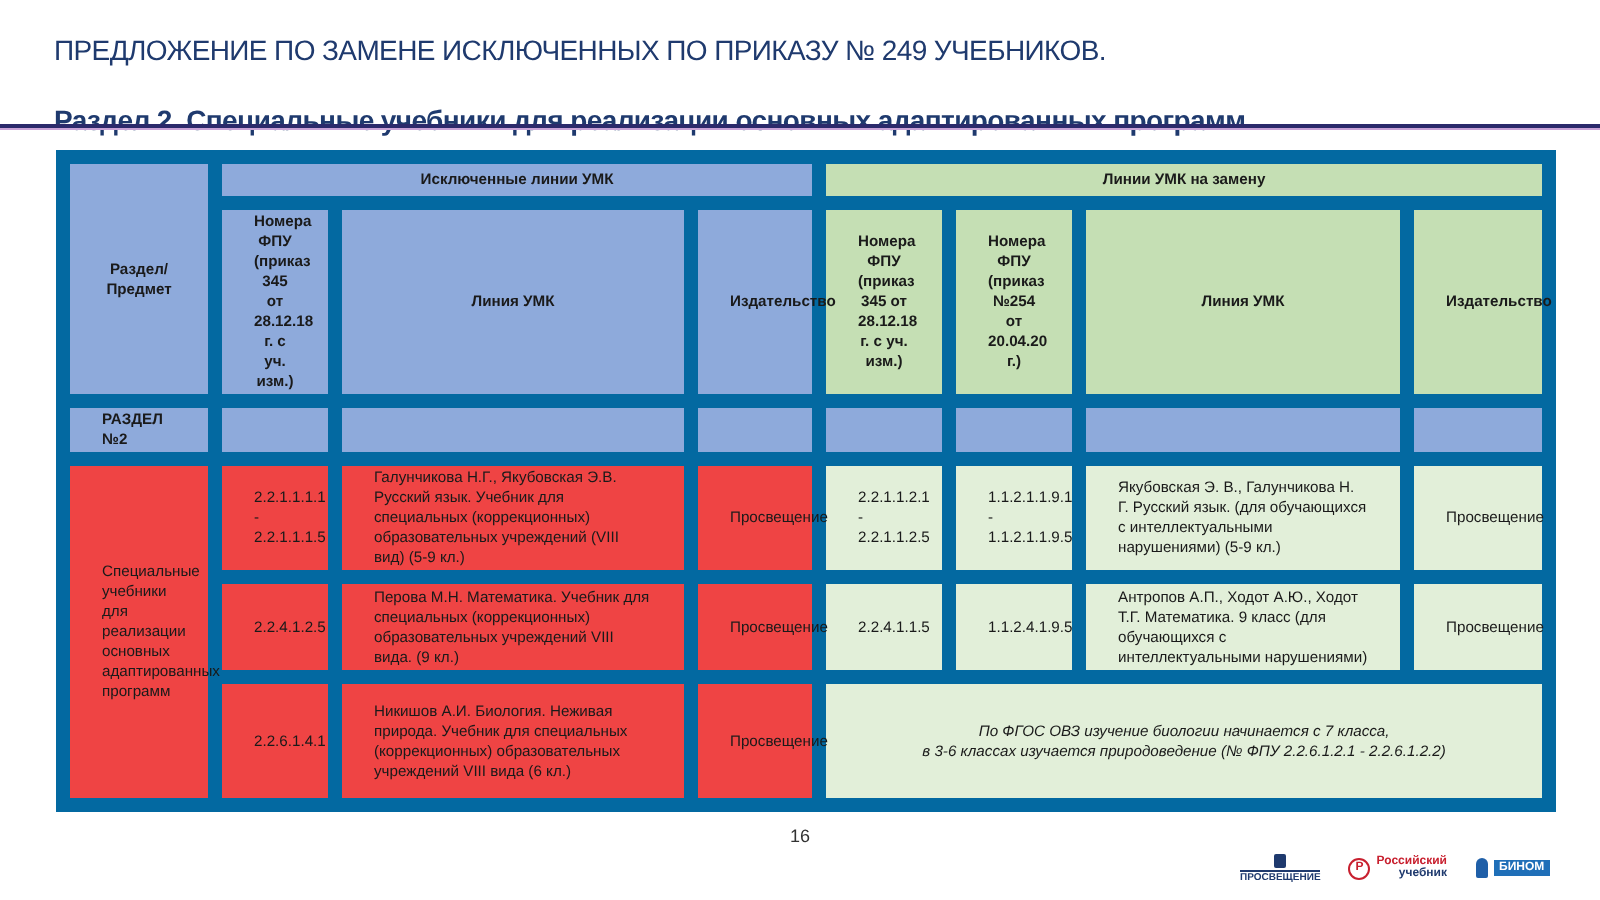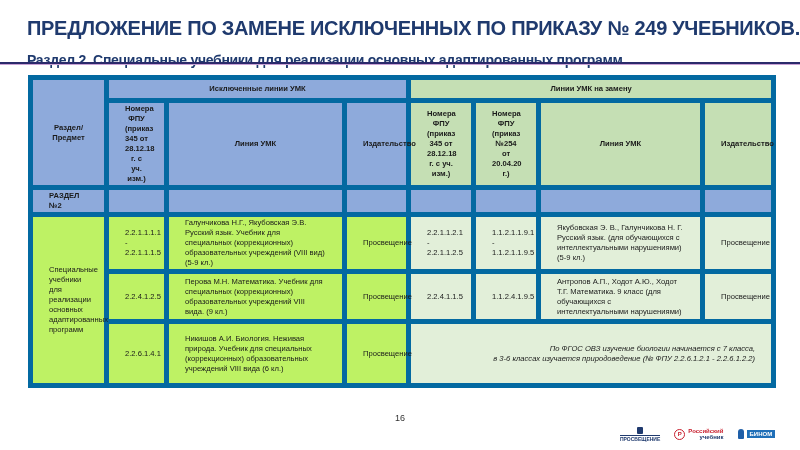--- a/index.html
+++ b/index.html
@@ -1,31 +1,31 @@
 <!DOCTYPE html>
 <html><head>
 <meta charset="utf-8">
 <style>
   html, body { margin:0; padding:0; }
   body { width:800px; height:450px; background:#ffffff; position:relative; overflow:hidden; font-family:"Liberation Sans", sans-serif; }
-  .title { position:absolute; left:27px; top:17px; font-size:20px; font-weight:bold; color:#1f3a6e; letter-spacing:-0.3px; white-space:nowrap; }
+  .title { position:absolute; left:27px; top:17px; font-size:14px; font-weight:normal; color:#1f3a6e; letter-spacing:-0.3px; white-space:nowrap; }
   .subtitle { position:absolute; left:27px; top:52px; font-size:14px; font-weight:bold; color:#1f3a6e; letter-spacing:-0.3px; white-space:nowrap; }
   .divider { position:absolute; left:0; top:62px; width:800px; height:2px; background:#2b2a6b; }
   .divider2 { position:absolute; left:0; top:64px; width:800px; height:1px; background:#c9a2d6; }
 
   table.main { position:absolute; left:28px; top:75px; width:743px; border-collapse:collapse; table-layout:fixed; font-size:7.6px; color:#1a1a1a; }
-  table.main td, table.main th { border:5px solid #0369a1; padding:1px 16px; vertical-align:middle; line-height:1.32; }
+  table.main td, table.main th { border:7px solid #0369a1; padding:1px 16px; vertical-align:middle; line-height:1.32; }
   th { font-weight:bold; text-align:center; }
   .blue { background:#8eaadb; }
   .green { background:#c5dfb4; }
   .lightgreen { background:#e2efd9; }
-  .white { background:#bef264; }
+  .white { background:#ef4444; }
   .left { text-align:left; }
   .center { text-align:center; }
-  .note { font-style:italic; text-align:right; }
+  .note { font-style:italic; text-align:center; }
   .section-row td { font-weight:bold;margin-left:16px; }
 
   .page-num { position:absolute; left:395px; top:413px; font-size:9px; color:#333; }
   .logos { position:absolute; left:620px; top:424px; height:20px; display:flex; align-items:center; gap:14px; }
   .logo-prosv { display:flex; flex-direction:column; align-items:center; font-size:5px; color:#1f3a6e; font-weight:bold; }
   .logo-prosv .mark { width:6px; height:7px; background:#1f3a6e; border-radius:1px; margin-bottom:1px; }
   .logo-prosv .line { width:40px; border-top:1px solid #1f3a6e; }
   .logo-ru { display:flex; align-items:center; gap:3px; }
   .logo-ru .circle { width:11px; height:11px; border-radius:50%; border:1.5px solid #c8202f; box-sizing:border-box; display:flex; align-items:center; justify-content:center; font-size:6px; color:#c8202f; font-weight:bold; }
   .logo-ru .txt { font-size:6px; line-height:1; color:#c8202f; font-weight:bold; text-align:right; }

